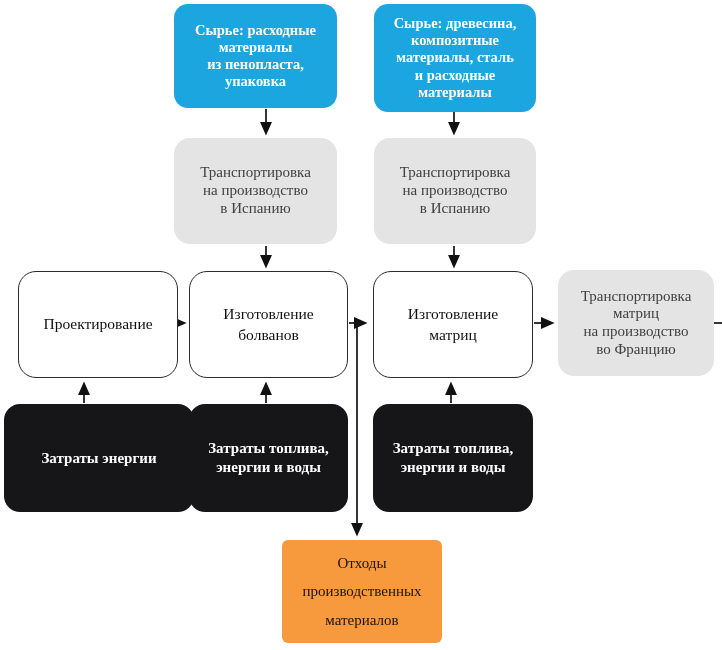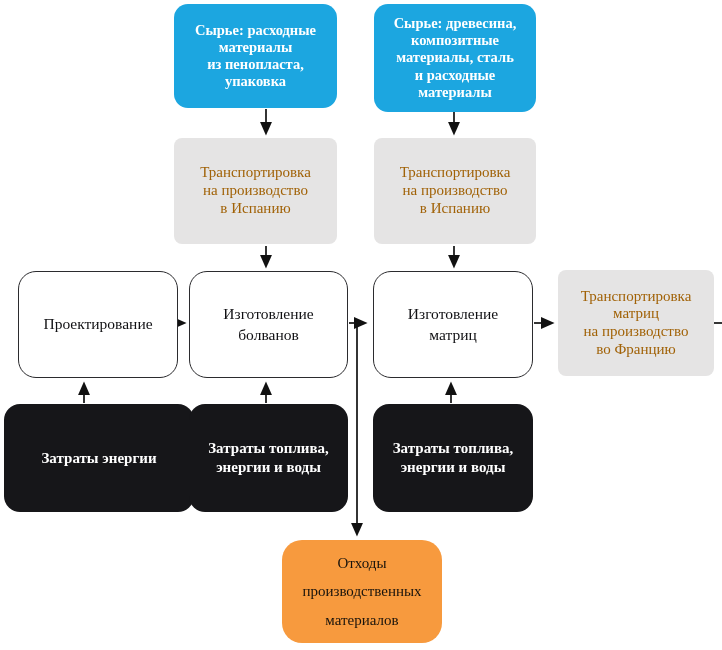--- a/index.html
+++ b/index.html
@@ -33,25 +33,25 @@
   .blue {
     background: var(--raw-material);
     color: #ffffff;
     font-weight: 700;
     font-size: 14.5px;
     line-height: 1.18;
     border-radius: 14px;
   }
   .gray {
     background: var(--transport);
-    color: #a16207;
+    color: #404040;
     font-weight: 400;
     font-size: 15px;
     line-height: 1.18;
-    border-radius: 8px;
+    border-radius: 16px;
   }
   .process {
     background: #ffffff;
     border: 1.7px solid var(--process-border);
     color: #101013;
     font-weight: 400;
     font-size: 15.5px;
     line-height: 1.3;
     border-radius: 18px;
   }
@@ -62,21 +62,21 @@
     font-size: 15px;
     line-height: 1.25;
     border-radius: 16px;
   }
   .orange {
     background: var(--waste);
     color: #18130c;
     font-weight: 400;
     font-size: 15px;
     line-height: 1.88;
-    border-radius: 20px;
+    border-radius: 6px;
   }
 </style>
 </head>
 <body>
 
 <div class="canvas">
 
   <svg class="connectors" viewBox="0 0 722 650" xmlns="http://www.w3.org/2000/svg">
     <defs>
       <marker id="ah" markerWidth="8" markerHeight="7" refX="6.5" refY="3.5" orient="auto" markerUnits="strokeWidth">

